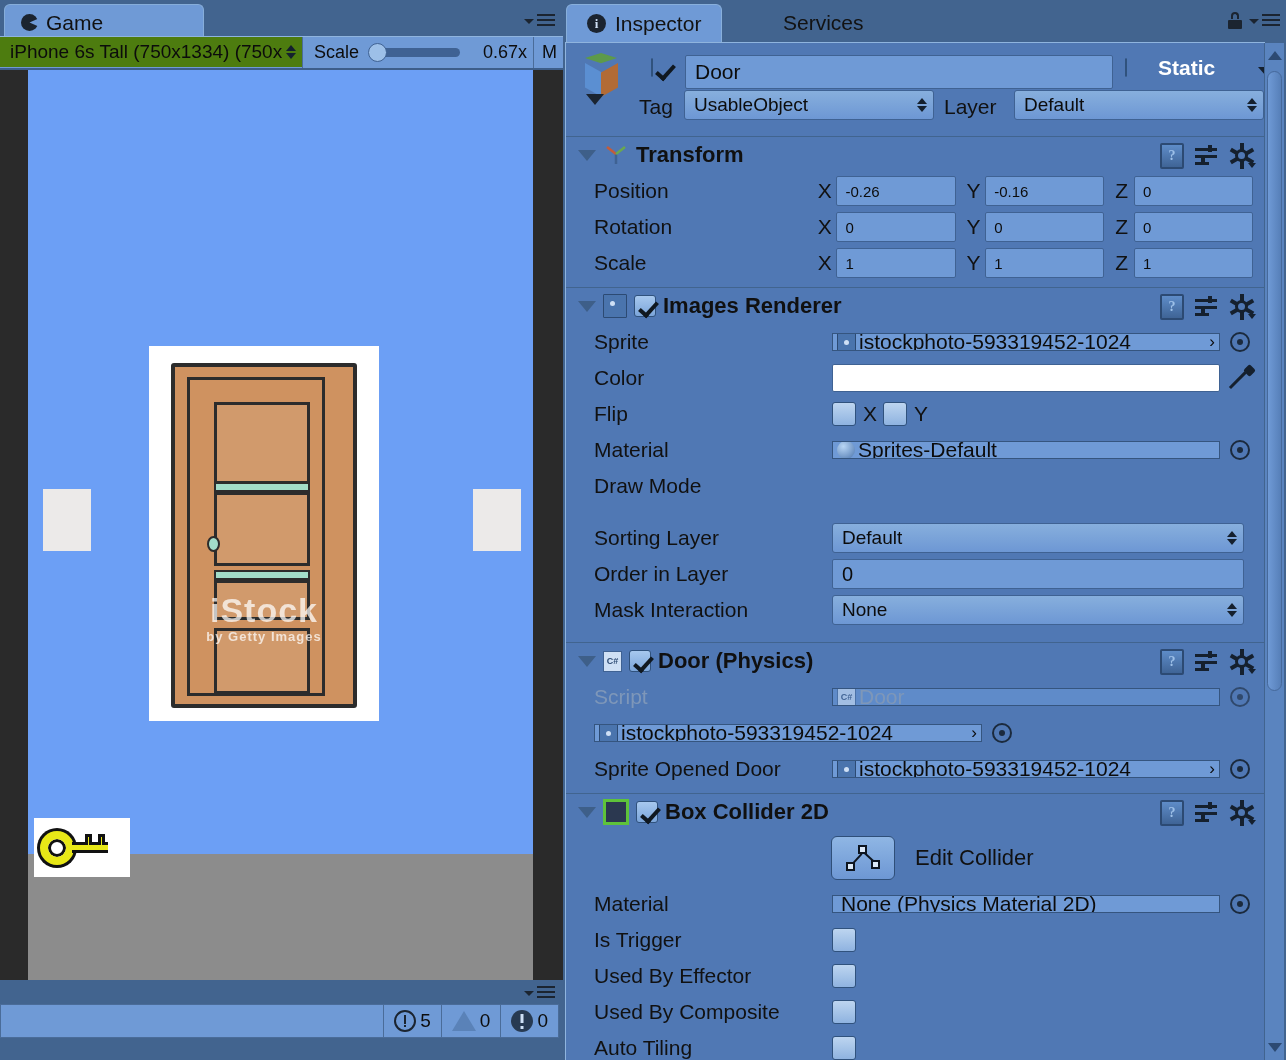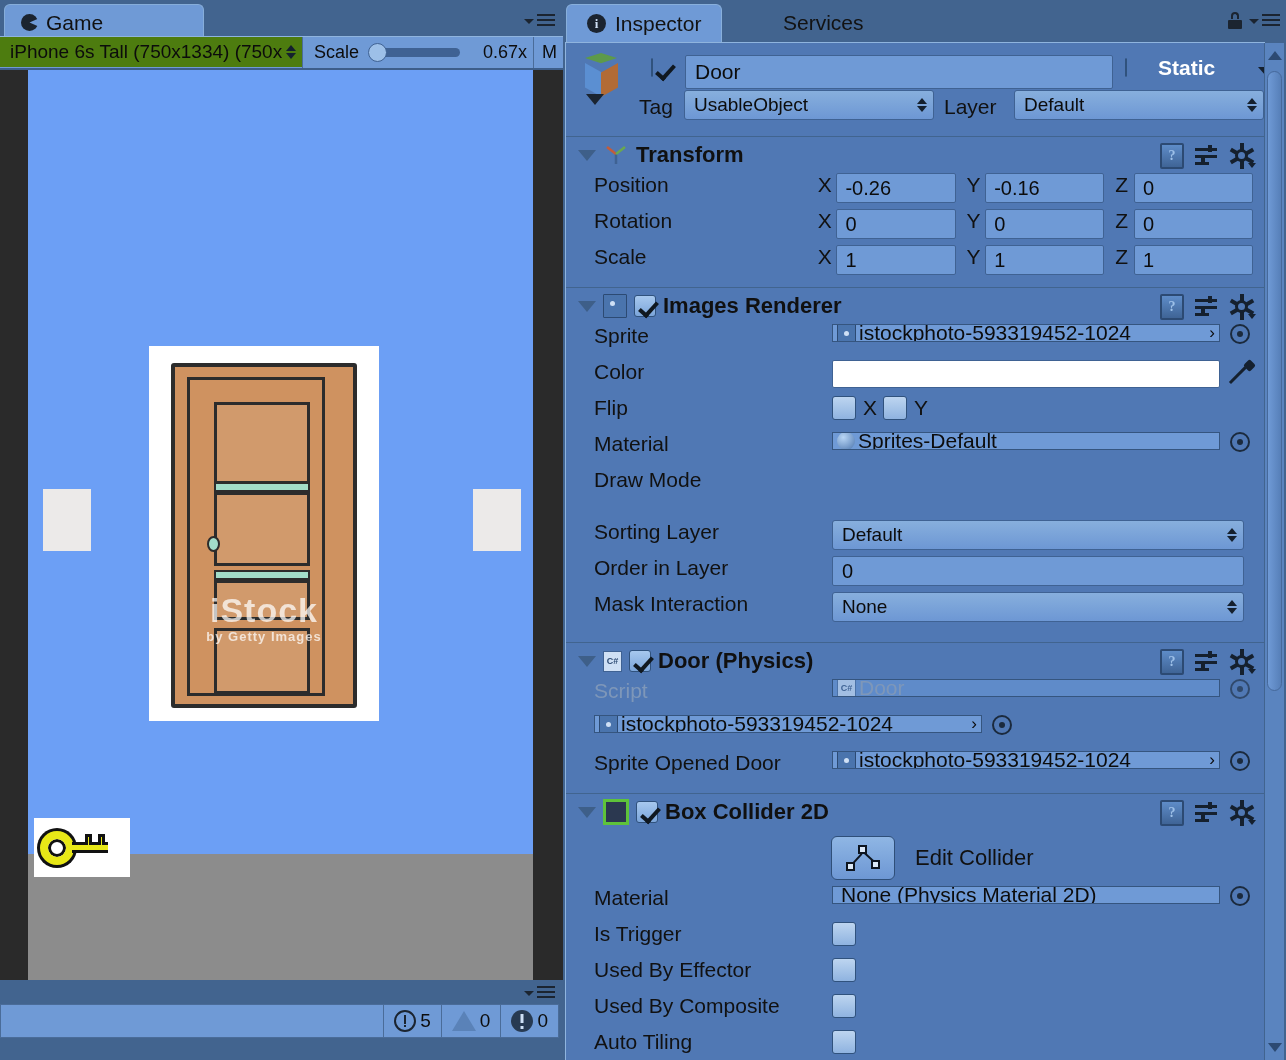--- a/index.html
+++ b/index.html
@@ -240,27 +240,27 @@
   .preset-icon b { position: absolute; width: 4px; height: 7px; background: #15202e; }
   .preset-icon b:nth-of-type(1) { left: 13px; top: 0px; }
   .preset-icon b:nth-of-type(2) { left: 6px;  top: 13px; }
   .gear-icon { width: 24px; height: 24px; position: relative; }
   .gear-icon .g-core { position: absolute; left: 5px; top: 5px; width: 13px; height: 13px; border-radius: 50%; border: 4px solid #15202e; }
   .gear-icon .g-tooth { position: absolute; left: 10px; top: -1px; width: 4px; height: 26px; background: #15202e; }
   .gear-icon .g-tooth.b { transform: rotate(60deg); } .gear-icon .g-tooth.c { transform: rotate(120deg); }
   .gear-icon .g-hole { position: absolute; left: 8px; top: 8px; width: 7px; height: 7px; border-radius: 50%; background: #5078b4; z-index: 2; }
   .gear-caret { position: absolute; right: -2px; bottom: 0; width: 0; height: 0; border-left: 4px solid transparent; border-right: 4px solid transparent; border-top: 5px solid #15202e; }
 
-  .row { display: flex; align-items: flex-start; height: 36px; padding-left: 28px; }
+  .row { display: flex; align-items: center; height: 36px; padding-left: 28px; }
   .row-label { font-size: 21px; color: #111; }
   .vec-row .row-label { width: 240px; }
   .axis-label { font-size: 21px; color: #111; width: 20px; }
   .num-field {
     height: 30px; background: #6f9ad6; border: 1px solid #3f6293; border-radius: 2px;
-    display: flex; align-items: center; padding-left: 8px; font-size: 20px; color: #0c0c0c;
+    display: flex; align-items: center; padding-left: 8px; font-size: 15px; color: #0c0c0c;
   }
   .vec-row .num-field { width: 127px; margin-right: 11px; }
 
   .prop-label { width: 238px; font-size: 21px; color: #111; }
   .prop-label.dim { color: #7e97b9; }
   .obj-field {
     height: 18px; background: #6f9ad6; border: 1px solid #35557f; border-radius: 0;
     display: flex; align-items: center; gap: 3px; padding-left: 4px;
     font-size: 21px; color: #0c0c0c; overflow: hidden; white-space: nowrap;
   }

